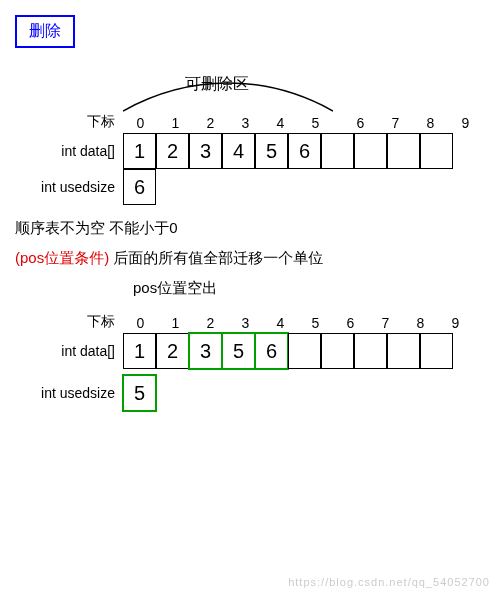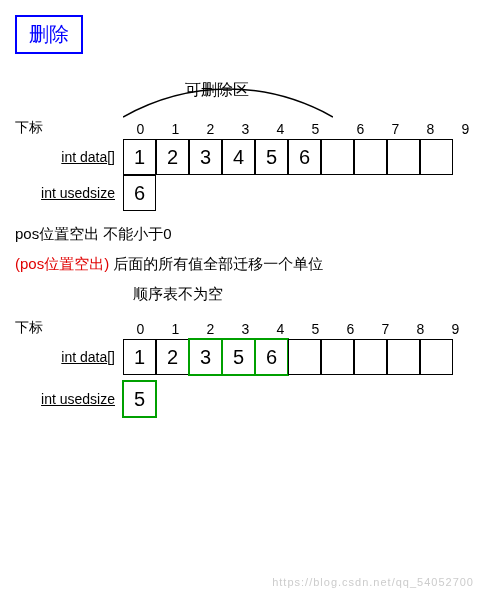--- a/index.html
+++ b/index.html
@@ -9,59 +9,58 @@
     margin: 0;
     padding: 15px;
     width: 470px;
     background: #fff;
   }
   .title-box {
     display: inline-block;
     border: 2px solid #0000ff;
     padding: 4px 12px;
     color: #0000ff;
-    font-size: 20px;
+    font-size: 16px;
     margin-bottom: 10px;
   }
   .region-label {
     position: absolute;
     font-size: 16px;
   }
   .diagram-block {
     position: relative;
     margin-bottom: 10px;
   }
   .brace-svg {
     position: absolute;
   }
   .index-row {
     display: flex;
     align-items: flex-end;
   }
   .index-label {
     width: 100px;
-    text-align: left;
+    text-align: right;
     padding-right: 8px;
     font-size: 14px;
   }
   .idx-cell {
     width: 35px;
     text-align: center;
     font-size: 14px;
   }
   .data-row {
     display: flex;
     align-items: center;
   }
   .row-label {
     width: 100px;
     text-align: right;
     padding-right: 8px;
     font-size: 14px;
-    text-decoration: underline;
   }
   .cell {
     width: 33px;
     height: 36px;
     border: 1px solid #000;
     display: flex;
     align-items: center;
     justify-content: center;
     font-size: 20px;
     box-sizing: border-box;
@@ -71,21 +70,21 @@
     outline-offset: -1px;
   }
   .rules {
     margin-top: 15px;
     line-height: 2.0;
     font-size: 15px;
   }
   .red { color: #e00000; }
   .watermark {
     position: absolute;
-    right: 26px;
+    right: 10px;
     bottom: 10px;
     color: #ccc;
     font-size: 11px;
     letter-spacing: 1px;
   }
 </style>
 </head>
 <body>
 
 
@@ -131,27 +130,27 @@
   </div>
 
   <div class="data-row" style="position:absolute; top:111px; left:0;">
     <div class="row-label">int usedsize</div>
     <div class="cell">6</div>
   </div>
 </div>
 
 
 <div class="rules">
-  <div>pos位置空出  不能小于0</div>
+  <div>顺序表不为空  不能小于0</div>
   <div>
-    <span class="red">(pos位置空出)</span>
+    <span class="red">(pos位置条件)</span>
     <span>后面的所有值全部迁移一个单位</span>
   </div>
   <div style="padding-left:118px;">
-    <span>顺序表不为空</span>
+    <span>pos位置空出</span>
   </div>
 </div>
 
 
 <div class="diagram-block" style="height:110px; margin-top:10px;">
   <div class="index-row" style="position:absolute; top:0px; left:0;">
     <div class="index-label">下标</div>
     <div class="idx-cell">0</div>
     <div class="idx-cell">1</div>
     <div class="idx-cell">2</div>

